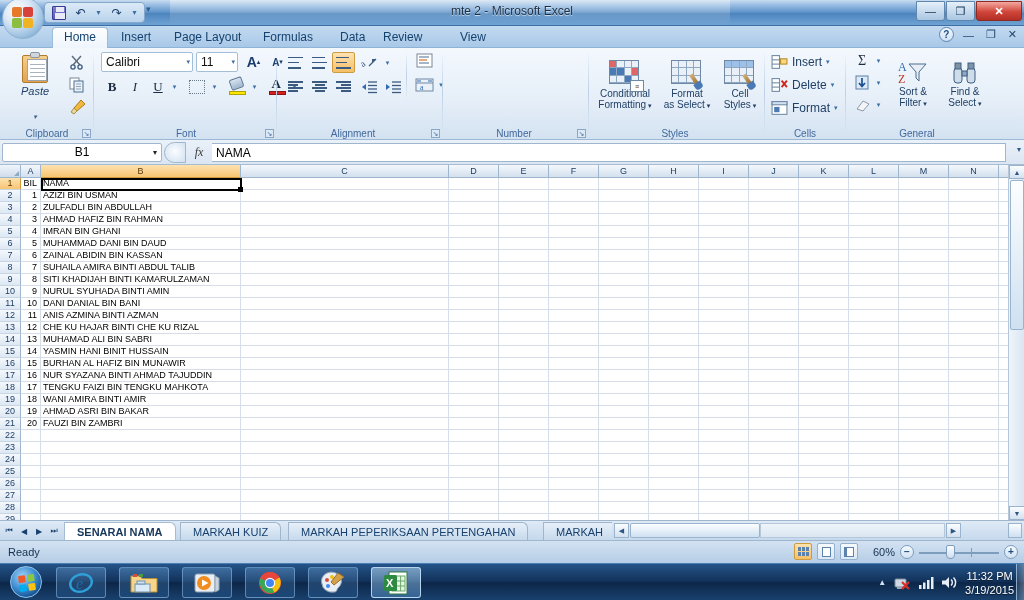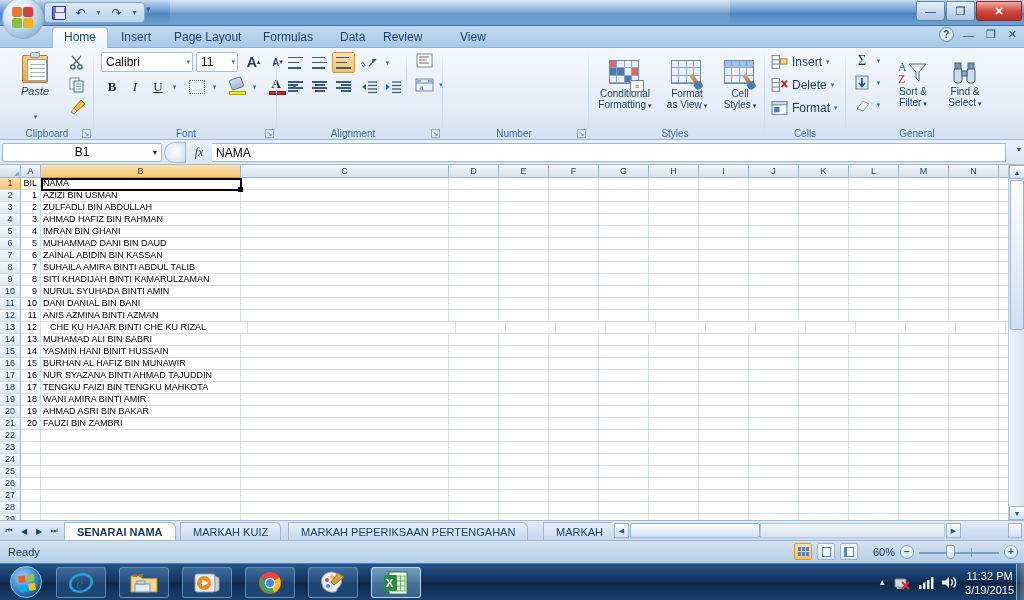--- a/index.html
+++ b/index.html
@@ -307,20 +307,21 @@
   <div id="qat">
     <div class="qat-btn">
         <span class="save-ico"></span>
       </div>
     <div class="qat-btn">↶</div>
     <div class="qat-btn sm">▾</div>
     <div class="qat-btn">↷</div>
     <div class="qat-btn sm">▾</div>
   </div>
   <div id="qat-more">▾</div>
+  <div id="title-text">mte 2 - Microsoft Excel</div>
   <div id="win-buttons">
     <div class="winbtn">—</div>
     <div class="winbtn">❐</div>
     <div class="winbtn close">✕</div>
   </div>
 </div>
 
 <div id="ribbon-tabs">
   <div class="rtab active" style="left:52px">Home</div>
   <div class="rtab" style="left:110px">Insert</div>
@@ -580,21 +581,21 @@
               <div></div>
               <div></div>
             </span>
           <span class="brush">
               <span class="handle"></span>
               <span class="tip"></span>
             </span>
         </span>
         <span class="sty-lbl">
           <span>Format</span><br>
-          <span>as View</span><span style="font-size:7px"> ▾</span>
+          <span>as Select</span><span style="font-size:7px"> ▾</span>
         </span>
       </div>
       <div class="btn stylebtn" style="left:126px;top:4px;width:48px;height:66px">
         <span class="sty-ico">
           <span class="mini-grid">
               <div style="background:#9dc0e8"></div>
               <div style="background:#9dc0e8"></div>
               <div style="background:#9dc0e8"></div>
               <div style="background:#9dc0e8"></div>
               <div></div>
@@ -965,21 +966,21 @@
         <div class="cell" style="width: 50px;"></div>
         <div class="cell" style="width: 50px;"></div>
         <div class="cell" style="width: 50px;"></div>
         <div class="cell" style="width: 50px;"></div>
         <div class="cell" style="width: 50px;"></div>
         <div class="cell" style="width: 50px;"></div>
         <div class="cell" style="width: 50px;"></div>
       </div>
       <div class="row">
         <div class="cell num" style="width: 20px;">12</div>
-        <div class="cell ovf" style="width: 200px; margin-left: 7px;">CHE KU HAJAR BINTI CHE KU RIZAL</div>
+        <div class="cell ovf" style="width: 200px;">CHE KU HAJAR BINTI CHE KU RIZAL</div>
         <div class="cell" style="width: 208px;"></div>
         <div class="cell" style="width: 50px;"></div>
         <div class="cell" style="width: 50px;"></div>
         <div class="cell" style="width: 50px;"></div>
         <div class="cell" style="width: 50px;"></div>
         <div class="cell" style="width: 50px;"></div>
         <div class="cell" style="width: 50px;"></div>
         <div class="cell" style="width: 50px;"></div>
         <div class="cell" style="width: 50px;"></div>
         <div class="cell" style="width: 50px;"></div>

